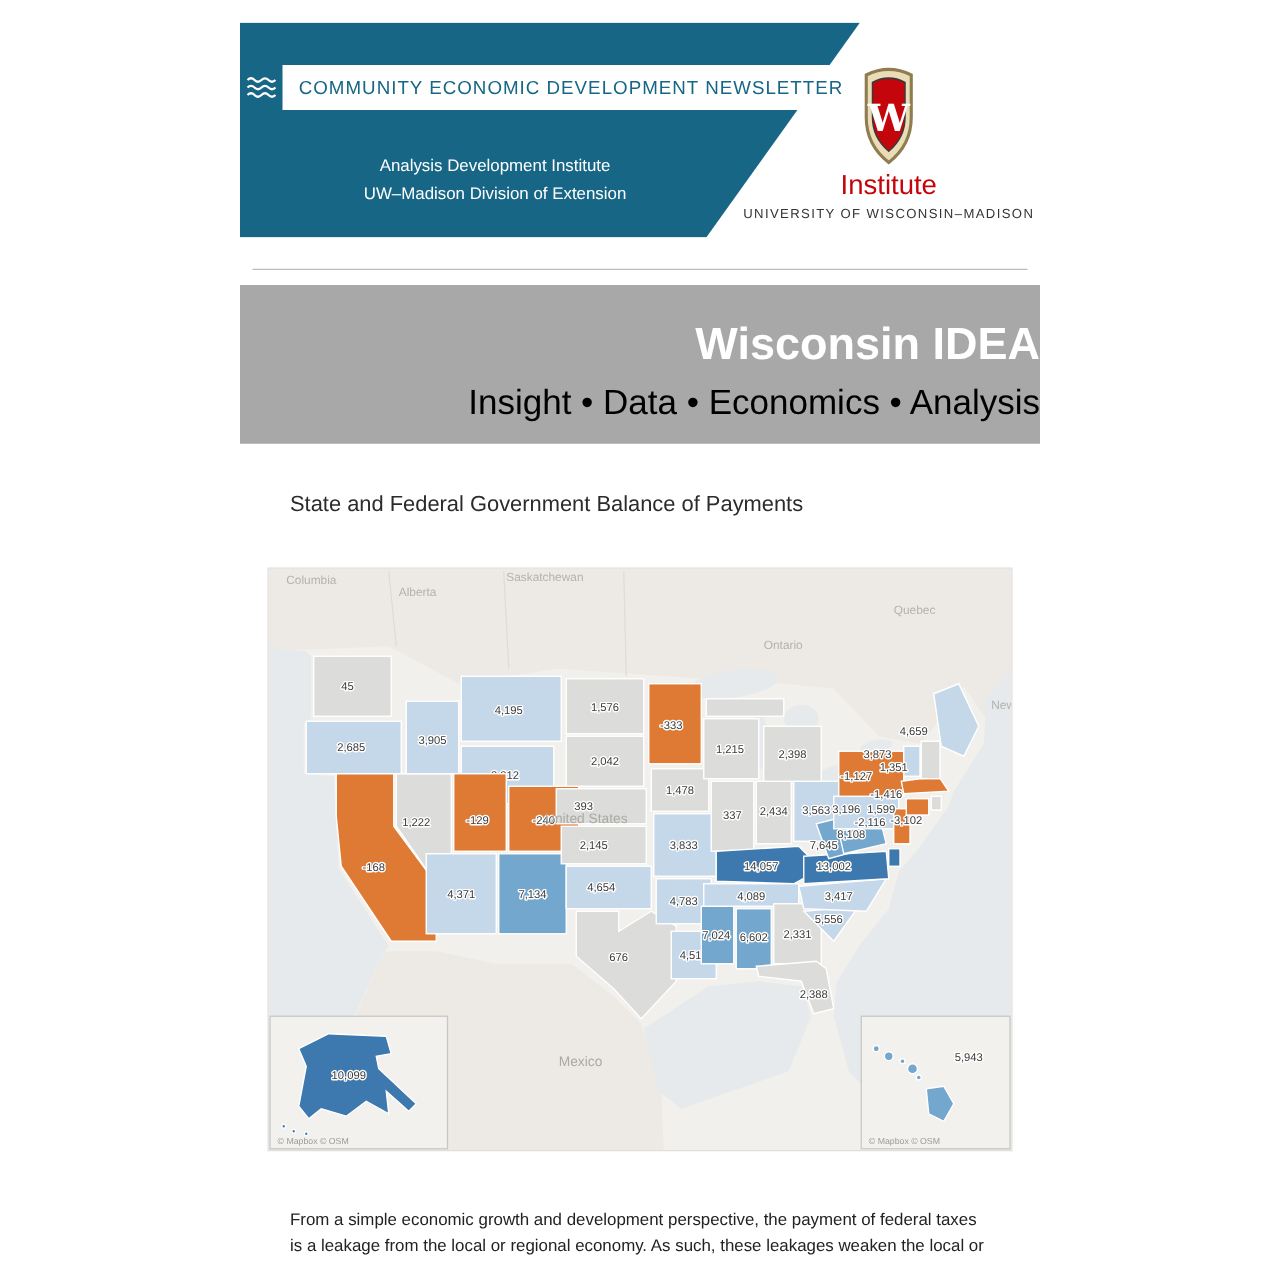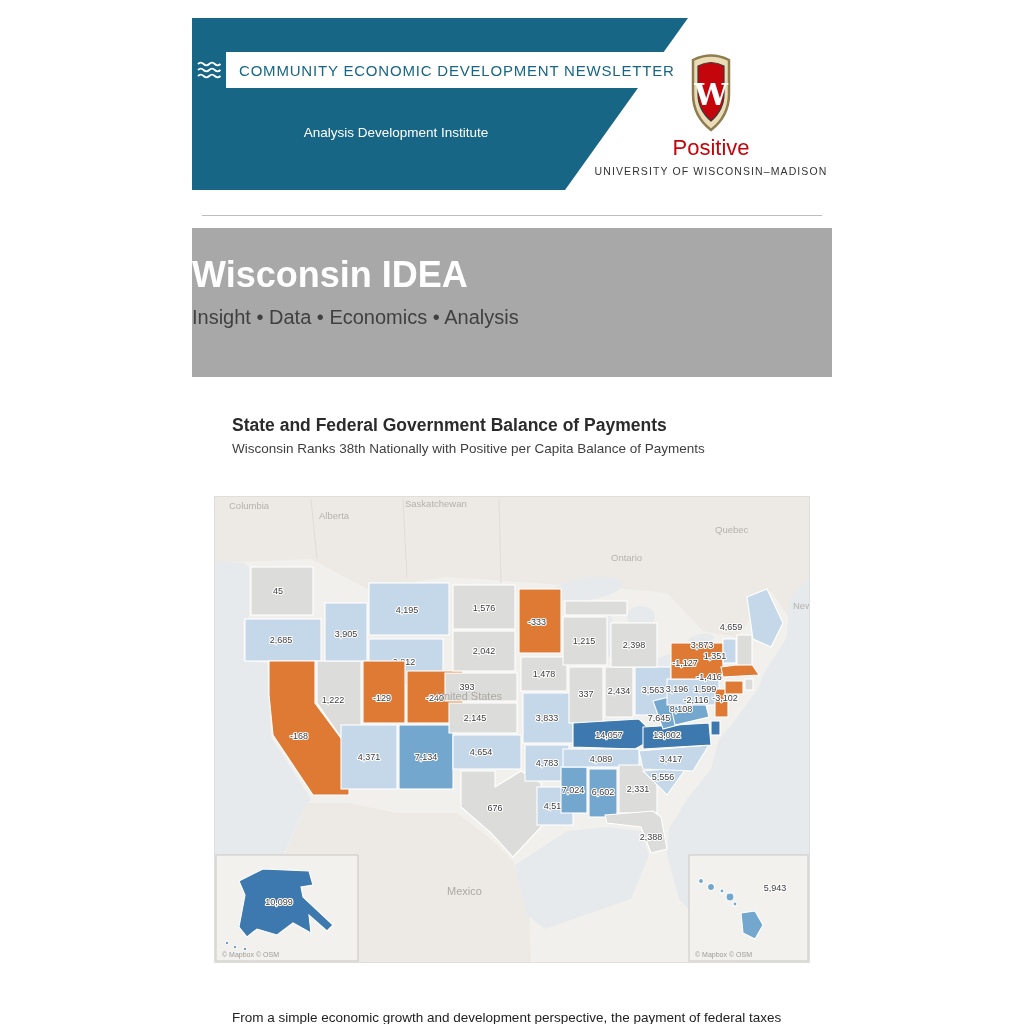--- a/index.html
+++ b/index.html
@@ -16,27 +16,27 @@
   .nl-title { padding-left:13px; color:#176685; font-weight:normal; font-size:15px; letter-spacing:0.8px; }
   .org-lines { position:absolute; left:76px; top:104px; width:256px; text-align:center; color:#ffffff; font-size:13.5px; line-height:22px; }
   .uw-block { position:absolute; right:0; top:30px; width:242px; display:flex; flex-direction:column; align-items:center; }
   .crest { display:block; }
   .ext-word { font-size:22px; line-height:24px; color:#c5050c; margin-top:2px; }
   .univ-word { font-size:10.5px; font-weight:normal; letter-spacing:1.1px; color:#333333; margin-top:5px; white-space:nowrap; }
 
   .divider { border:none; border-top:1px solid #bdbdbd; margin:25px 10px 0; }
 
   
-  .gray-banner { margin-top:12px; height:149px; background:#a8a8a8; text-align:left; }
+  .gray-banner { margin-top:12px; height:127px; background:#a8a8a8; text-align:right; }
   .gray-banner h1 { font-size:36px; font-weight:bold; color:#ffffff; padding-top:26px; }
-  .banner-sub { font-size:20px; color:#404040; margin-top:10px; }
+  .banner-sub { font-size:28px; color:#000000; margin-top:10px; }
 
   
   .article { padding:0 40px; }
-  .article h2 { margin-top:38px; font-size:17.5px; font-weight:bold; color:#2b2b2b; }
+  .article h2 { margin-top:38px; font-size:17.5px; font-weight:normal; color:#2b2b2b; }
   .article .sub { margin-top:5px; font-size:13.5px; color:#3f3f3f; }
   .body-text { margin-top:44px; font-size:13.5px; line-height:1.58; color:#222222; max-width:564px; }
 
   
   .map-wrap { width:596px; margin:40px auto 0; border:1px solid #e0dedb; }
   .map-wrap svg { display:block; }
   .shape { stroke:#ffffff; stroke-width:1.1px; }
   .slabel { font-family:"Liberation Sans",sans-serif; font-size:9px; fill:#3c3c3c; text-anchor:middle;
             paint-order:stroke; stroke:#ffffff; stroke-width:2.2px; stroke-linejoin:round; }
   .geo { font-family:"Liberation Sans",sans-serif; font-size:9.5px; fill:#b4b2ad; }
@@ -58,42 +58,42 @@
           <path d="M1,4 q2.8,-2.8 5.6,0 t5.6,0 t5.6,0 t5.6,0" fill="none" stroke="#ffffff" stroke-width="1.8"></path>
           <path d="M1,10 q2.8,-2.8 5.6,0 t5.6,0 t5.6,0 t5.6,0" fill="none" stroke="#ffffff" stroke-width="1.8"></path>
           <path d="M1,16 q2.8,-2.8 5.6,0 t5.6,0 t5.6,0 t5.6,0" fill="none" stroke="#ffffff" stroke-width="1.8"></path>
         </svg>
       </div>
       <div class="white-strip">
         <span class="nl-title">COMMUNITY ECONOMIC DEVELOPMENT NEWSLETTER</span>
       </div>
       <div class="org-lines">
         <div>Analysis Development Institute</div>
+        <div>UW–Madison Division of Extension</div>
       </div>
       <div class="uw-block">
         <svg class="crest" width="54" height="86" viewBox="0 0 54 86">
           <path d="M9,12 Q27,3 45,12 L45,46 Q45,68 27,82 Q9,68 9,46 Z" fill="#e9dcb7" stroke="#8f7d4f" stroke-width="2.5"></path>
           <path d="M14,18 Q27,11 40,18 L40,46 Q40,62 27,73 Q14,62 14,46 Z" fill="#c5050c" stroke="#3a3a3a" stroke-width="1.2"></path>
           <text x="27" y="57" font-size="30" font-weight="bold" fill="#ffffff" text-anchor="middle" font-family="'DejaVu Serif', serif">W</text>
         </svg>
-        <div class="ext-word">Positive</div>
+        <div class="ext-word">Institute</div>
         <div class="univ-word">UNIVERSITY OF WISCONSIN–MADISON</div>
       </div>
     </header>
 
     <hr class="divider">
 
     <section class="gray-banner">
       <h1>Wisconsin IDEA</h1>
       <div class="banner-sub">Insight • Data • Economics • Analysis</div>
     </section>
 
     <section class="article">
       <h2>State and Federal Government Balance of Payments</h2>
-      <p class="sub">Wisconsin Ranks 38th Nationally with Positive per Capita Balance of Payments</p>
     </section>
 
     <div class="map-wrap">
       <svg width="594" height="465" viewBox="0 0 594 465">
 
         <g>
           <rect x="0" y="0" width="594" height="465" fill="#f2f0ec"></rect>
           <polygon fill="#edeae5" points="0,0 594,0 594,150 556,94 522,140 488,134 452,96 412,92 348,88 232,80 152,92 96,62 0,66"></polygon>
           <polygon fill="#edeae5" points="92,306 134,306 182,316 242,316 276,342 298,364 314,416 316,465 36,465 60,380"></polygon>
           <polygon fill="#e6eaed" points="0,64 30,66 34,70 34,120 28,124 28,164 52,166 56,240 96,302 90,310 58,382 34,465 0,465"></polygon>

